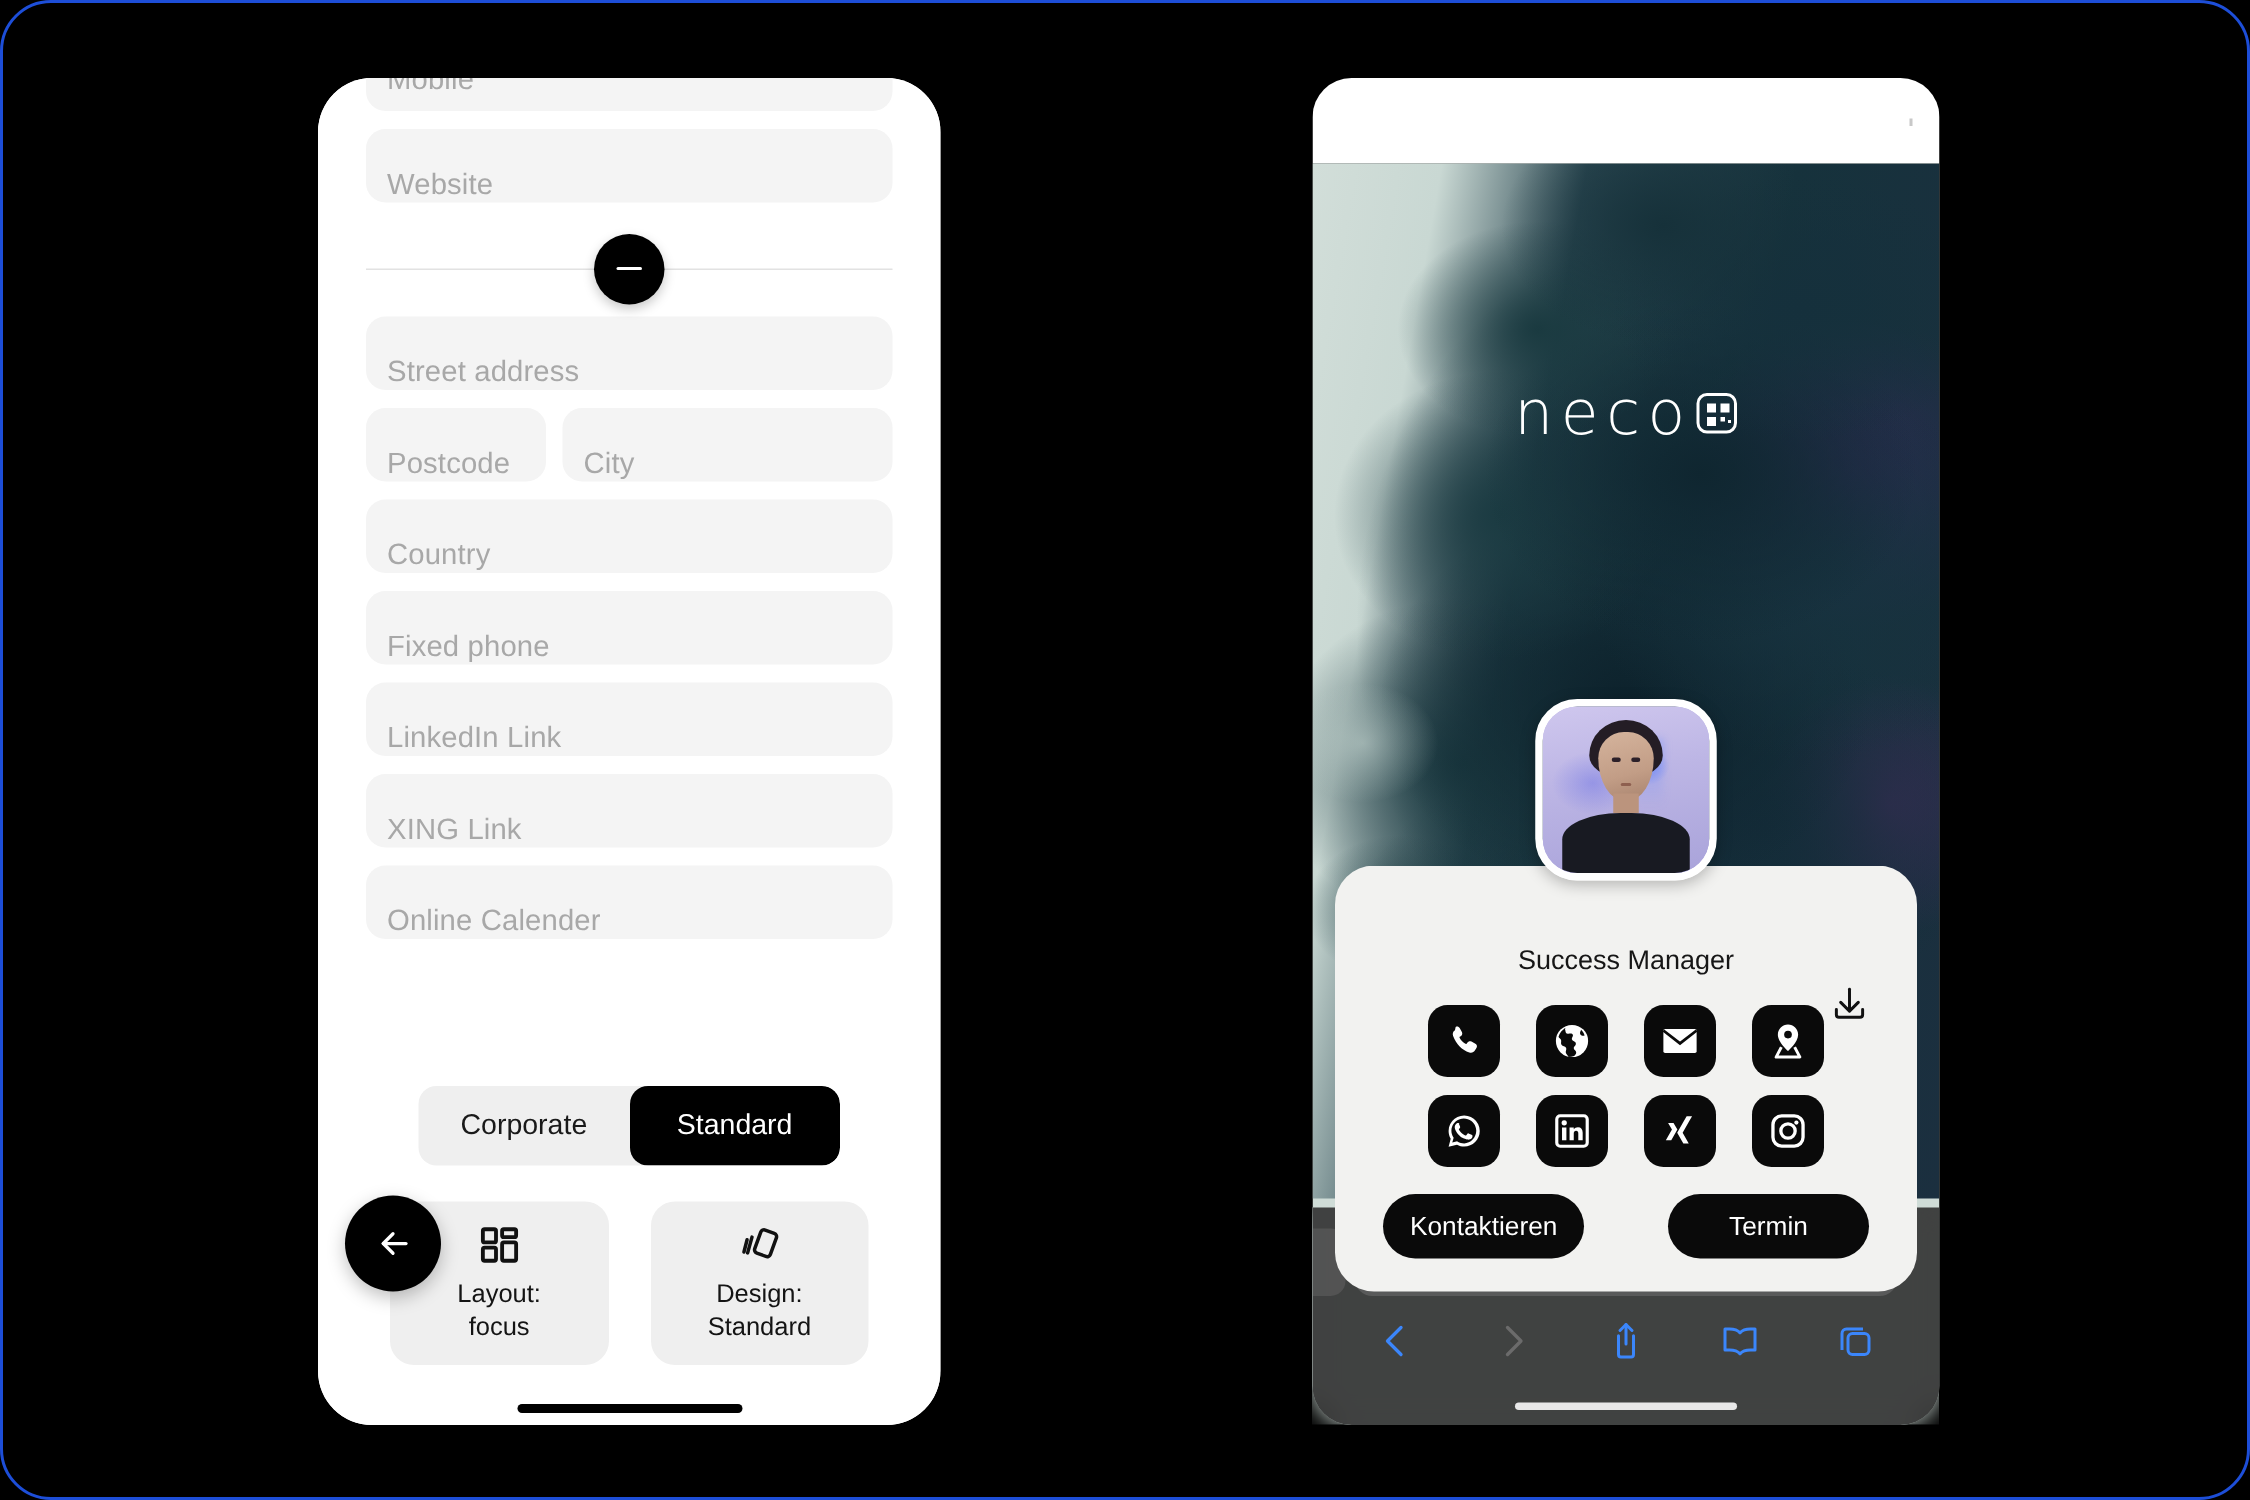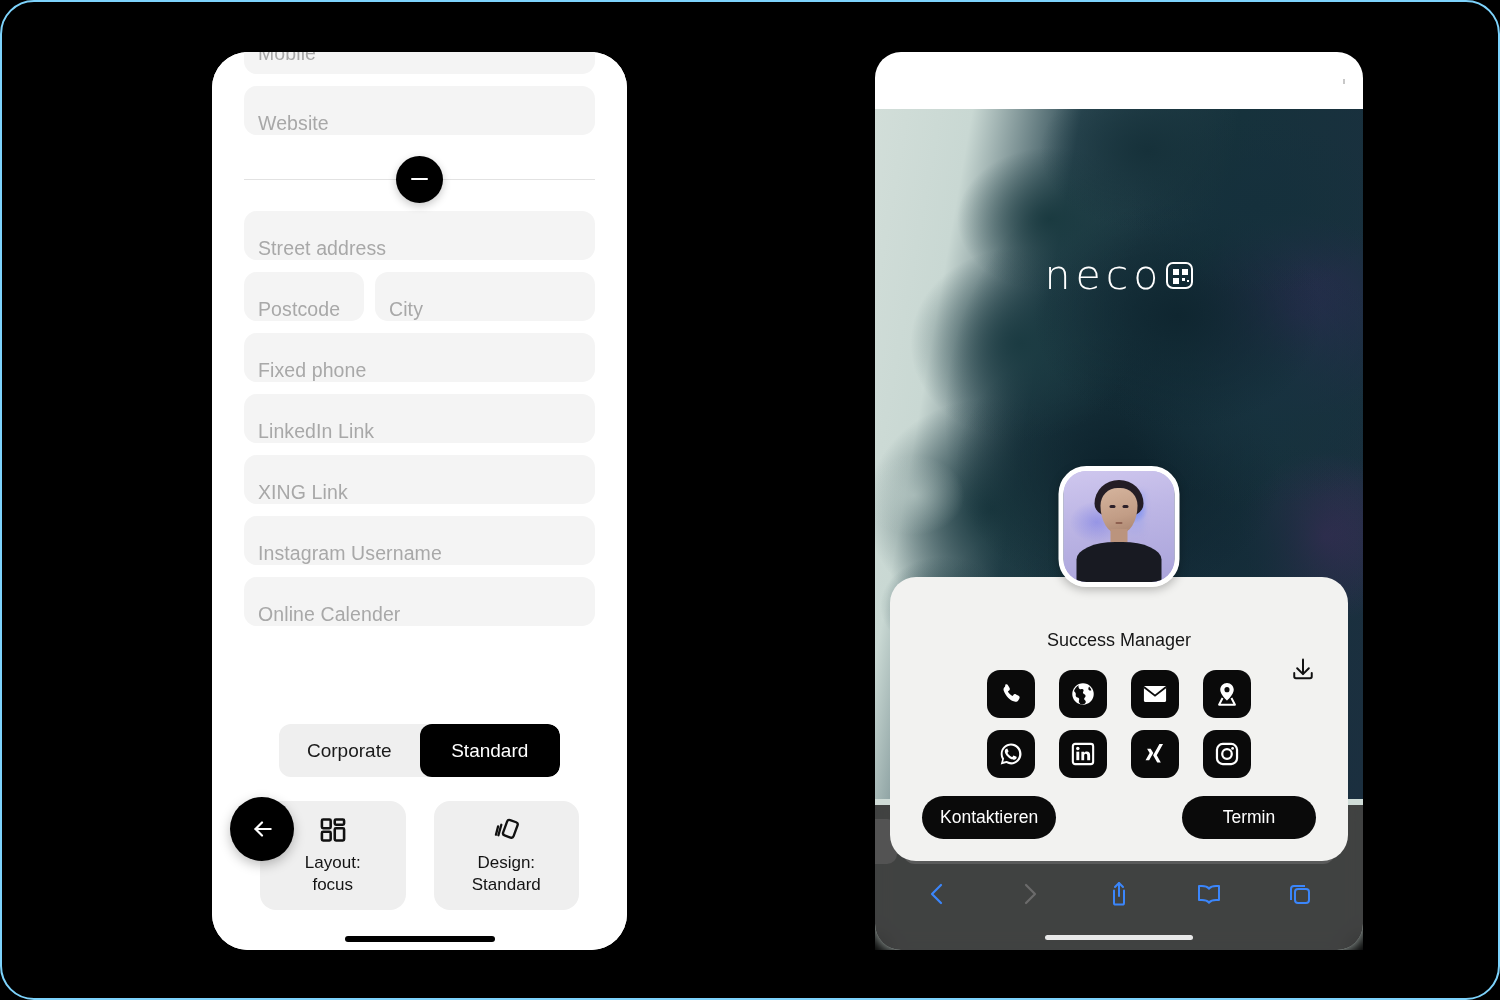--- a/index.html
+++ b/index.html
@@ -7,21 +7,21 @@
     width: 1500px; height: 1000px;
     background: #000;
     font-family: "Liberation Sans", sans-serif;
     overflow: hidden;
   }
   #canvas {
     position: relative;
     width: 1500px; height: 1000px;
     background: #000;
     border-radius: 34px;
-    border: 2px solid #7dd3fc;
+    border: 2px solid #1d4ed8;
     overflow: hidden;
   }
 
   
   #left-phone {
     position: absolute;
     left: 210px; top: 50px;
     width: 415px; height: 898px;
     background: #ffffff;
     border-radius: 36px;
@@ -143,21 +143,21 @@
   .home-indicator-left {
     width: 150px; height: 6px; border-radius: 4px; background: #000;
     margin: 0 auto 8px;
   }
   .left-bottom { padding-top: 18px; }
 
   
   #right-phone {
     position: absolute;
     left: 873px; top: 50px;
-    width: 488px; height: 898px;
+    width: 418px; height: 898px;
     background: #000;
     border-radius: 26px;
     overflow: hidden;
     padding-left: 12px;
   }
   #safari-topbar {
     position: absolute; top: 0; left: 0; right: 0;
     height: 57px; background: #fff;
   }
   #safari-topbar .dot-hint {
@@ -401,30 +401,30 @@
         <div class="row2">
           <div class="field f-post">
             <span>Postcode</span>
           </div>
           <div class="field f-city">
             <span>City</span>
           </div>
         </div>
 
         <div class="field">
+          <span>Country</span>
+        </div>
+        <div class="field">
           <span>Fixed phone</span>
         </div>
         <div class="field">
           <span>LinkedIn Link</span>
         </div>
         <div class="field">
           <span>XING Link</span>
-        </div>
-        <div class="field">
-          <span>Instagram Username</span>
         </div>
         <div class="field">
           <span>Online Calender</span>
         </div>
       </div>
 
       <div class="left-bottom">
         <div class="seg-wrap">
           <div class="segmented">
             <div class="seg">Corporate</div>

